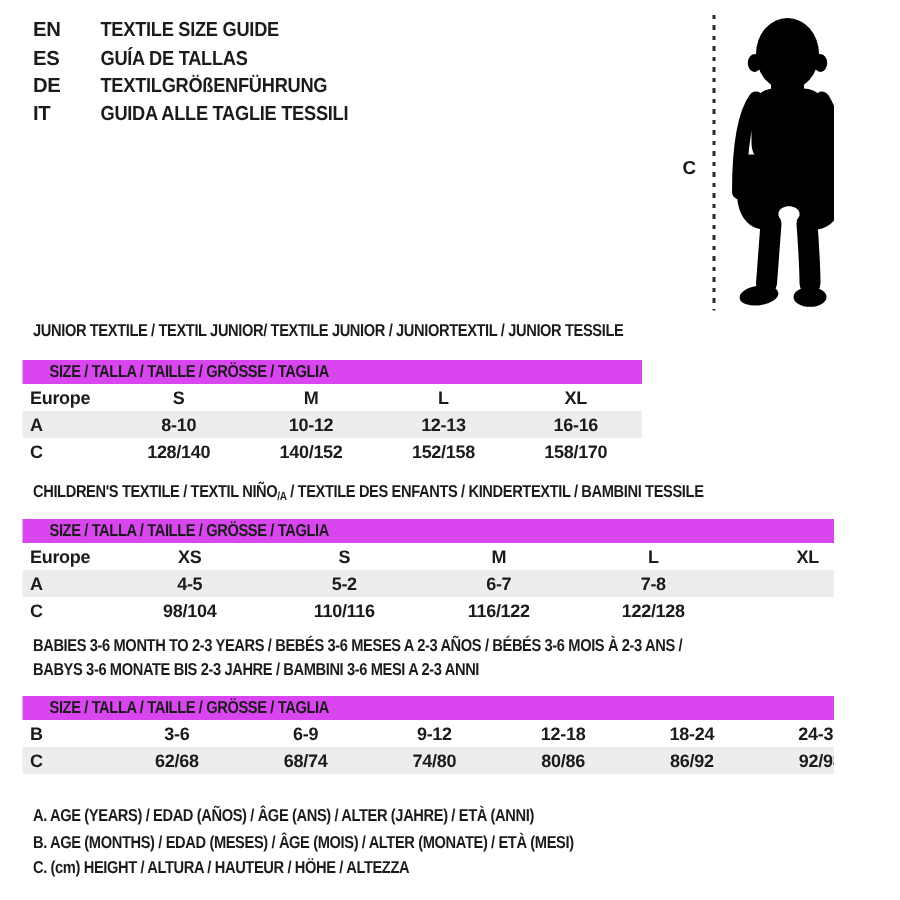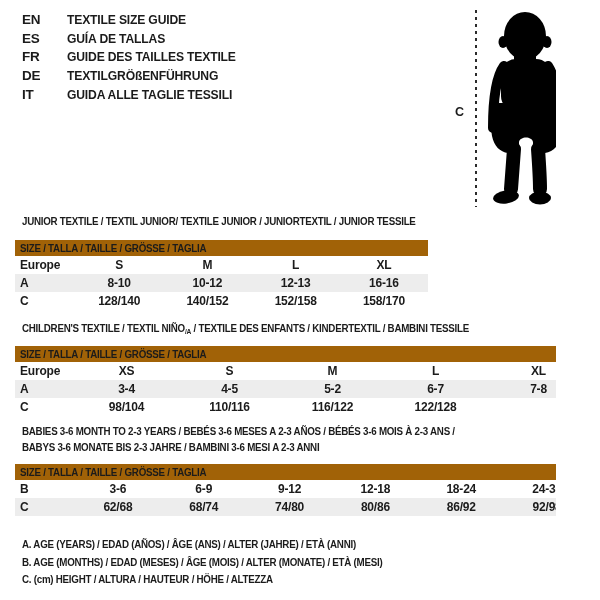--- a/index.html
+++ b/index.html
@@ -27,22 +27,22 @@
   #t1-title { left:22px; top:215px; }
   #t2-title { left:22px; top:322px; }
   #t3-title { left:22px; top:424px; line-height:15.5px; }
   .sub { font-size:0.68em; vertical-align:-2px; }
 
   
   .size-table { position:absolute; }
   #t1 { left:15px; top:240px; width:413px; }
   #t2 { left:15px; top:346px; width:575px; }
   #t3 { left:15px; top:464px; width:575px; }
-  .size-bar { height:16px; line-height:16px; background:#a16207; font-weight:700;
-              font-size:11.5px; letter-spacing:-0.3px; padding-left:5px; overflow:hidden; }
+  .size-bar { height:16px; line-height:16px; background:#d946ef; font-weight:700;
+              font-size:11.5px; letter-spacing:-0.3px; padding-left:18px; overflow:hidden; }
   .size-bar span { display:inline-block; transform:scaleX(0.85); transform-origin:0 50%; white-space:nowrap; }
   .trow { display:grid; height:18px; align-items:center; font-size:12px; font-weight:700; letter-spacing:-0.2px; }
   .cols4 { grid-template-columns:60px repeat(4,1fr); }
   .cols5 { grid-template-columns:60px repeat(5,1fr); }
   .cols6 { grid-template-columns:60px repeat(6,1fr); }
   .trow.shaded { background:#ededed; }
   .rlabel { text-align:left; padding-left:5px; }
   .cell { text-align:center; }
 
   
@@ -56,24 +56,20 @@
 <div class="canvas">
 
   <div class="lang-block">
     <div class="lang-row">
       <span class="lang-code">EN</span>
       <span class="lang-label">TEXTILE SIZE GUIDE</span>
     </div>
     <div class="lang-row">
       <span class="lang-code">ES</span>
       <span class="lang-label">GUÍA DE TALLAS</span>
-    </div>
-    <div class="lang-row">
-      <span class="lang-code">FR</span>
-      <span class="lang-label">GUIDE DES TAILLES TEXTILE</span>
     </div>
     <div class="lang-row">
       <span class="lang-code">DE</span>
       <span class="lang-label">TEXTILGRÖßENFÜHRUNG</span>
     </div>
     <div class="lang-row">
       <span class="lang-code">IT</span>
       <span class="lang-label">GUIDA ALLE TAGLIE TESSILI</span>
     </div>
   </div>
@@ -131,21 +127,20 @@
     <div class="trow cols5">
       <span class="rlabel">Europe</span>
       <span class="cell">XS</span>
       <span class="cell">S</span>
       <span class="cell">M</span>
       <span class="cell">L</span>
       <span class="cell">XL</span>
     </div>
     <div class="trow cols5 shaded">
       <span class="rlabel">A</span>
-      <span class="cell">3-4</span>
       <span class="cell">4-5</span>
       <span class="cell">5-2</span>
       <span class="cell">6-7</span>
       <span class="cell">7-8</span>
     </div>
     <div class="trow cols5">
       <span class="rlabel">C</span>
       <span class="cell">98/104</span>
       <span class="cell">110/116</span>
       <span class="cell">116/122</span>

